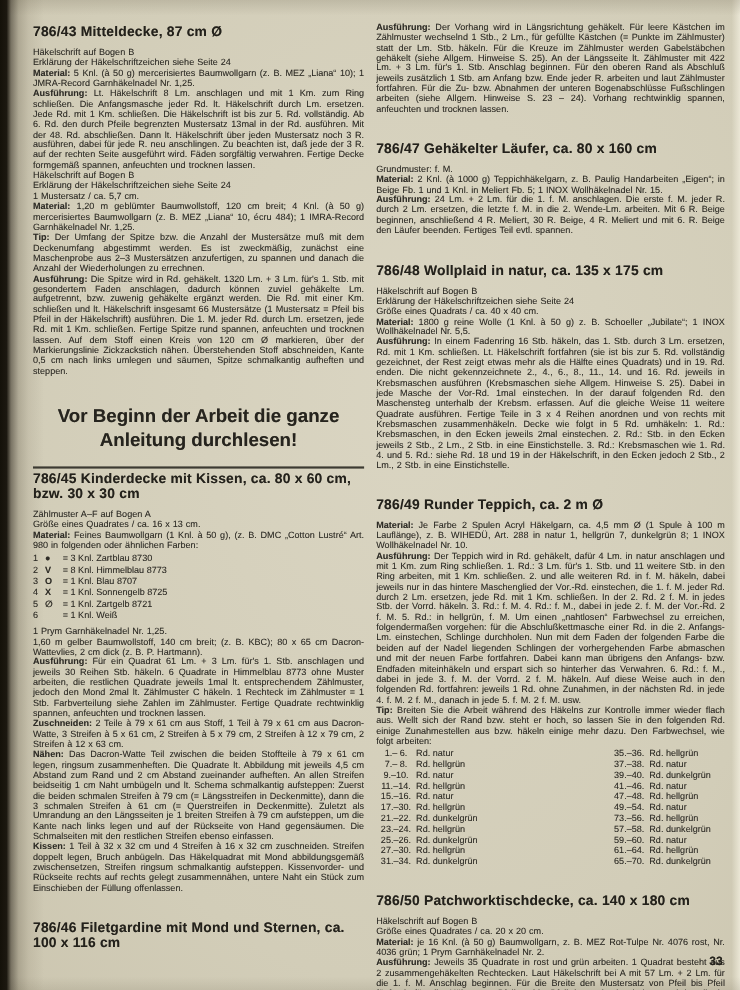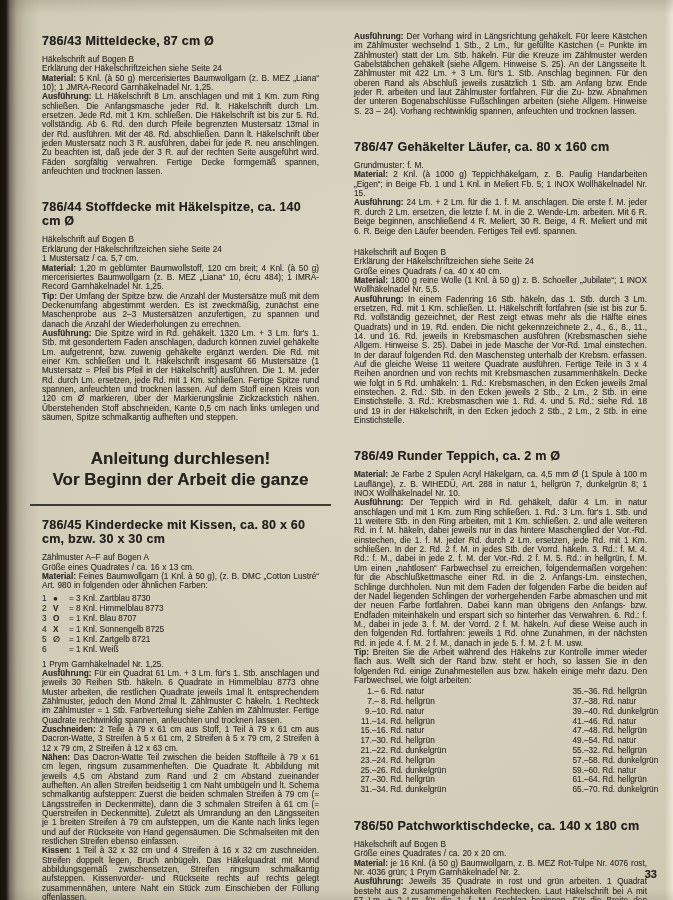--- a/index.html
+++ b/index.html
@@ -10,42 +10,42 @@
     background:
       linear-gradient(90deg,#141109 0px,#1c1810 6px,rgba(62,56,44,.60) 10px,rgba(96,88,70,.30) 17px,rgba(120,110,90,.14) 26px,rgba(0,0,0,0) 40px),
       linear-gradient(180deg,rgba(104,96,76,.20) 0,rgba(0,0,0,0) 14px),
       linear-gradient(0deg,rgba(104,96,76,.14) 0,rgba(0,0,0,0) 12px),
       linear-gradient(270deg,#ebe7d6 0,rgba(0,0,0,0) 8px),
       radial-gradient(ellipse at 55% 40%,#dad5c2 0%,#d2cdb8 70%,#ccc6b0 100%);
   }
   .col{position:absolute;top:0;text-align:justify;}
   #left-col{left:30px;width:301px;top:22px;}
   #right-col{left:342px;width:317px;top:20px;}
-  .sec{margin:12px;}
+  .sec{margin:0;}
   .sec + .sec{margin-top:0;}
   .sec-title{
     font-size:12.6px;font-weight:bold;color:#23211b;
     margin:24px 0 7px 0;letter-spacing:.2px;text-align:left;
     text-shadow:0 0 .5px rgba(40,36,28,.45);
   }
   .sec:first-child .sec-title{margin-top:0;}
   .para{margin:0;font-size:8.25px;line-height:9.35px;word-spacing:.4px;
     text-shadow:0 0 .4px rgba(46,44,38,.35);}
   .plabel{font-weight:bold;}
   .legend{margin:3px 0 4px 0;}
   .legend-row{display:flex;font-size:8.25px;line-height:10.3px;text-align:left;
     text-shadow:0 0 .4px rgba(46,44,38,.35);}
   .lg-num{width:11px;flex:0 0 auto;}
   .lg-sym{width:16px;flex:0 0 auto;font-weight:bold;}
   .rounds{display:flex;margin:2px 0 2px 2px;text-align:left;}
   .rounds-col{flex:0 0 auto;}
   .rounds-col:first-child{width:212px;}
   .rounds-item{font-size:8.25px;line-height:9.8px;white-space:pre;
     text-shadow:0 0 .4px rgba(46,44,38,.35);}
-  .rg{display:inline-block;min-width:32px;text-align:right;}
+  .rg{display:inline-block;min-width:32px;text-align:center;}
   .notice{margin:26px auto 10px auto;text-align:center;font-weight:bold;
     font-size:17px;line-height:21px;color:#26241e;
     text-shadow:0 0 .6px rgba(40,36,28,.5);}
   .notice-rule{border:none;border-top:2px solid #3c3a32;margin:14px 0 2px 0;}
   #page-number{position:absolute;right:16px;bottom:20px;font-size:11px;
     font-weight:bold;color:#26241e;text-shadow:0 0 .5px rgba(40,36,28,.5);}
 </style>
 </head>
 <body>
 
@@ -53,32 +53,31 @@
   <div class="col" id="left-col">
     <div id="left-top-sections">
         <section class="sec">
           <h2 class="sec-title">786/43 Mitteldecke, 87 cm Ø</h2>
           <p class="para">Häkelschrift auf Bogen B</p>
           <p class="para">Erklärung der Häkelschriftzeichen siehe Seite 24</p>
           <p class="para"><b class="plabel">Material: </b>5 Knl. (à 50 g) mercerisiertes Baumwollgarn (z. B. MEZ „Liana“ 10); 1 JMRA-Record Garnhäkelnadel Nr. 1,25.</p>
           <p class="para"><b class="plabel">Ausführung: </b>Lt. Häkelschrift 8 Lm. anschlagen und mit 1 Km. zum Ring schließen. Die Anfangsmasche jeder Rd. lt. Häkelschrift durch Lm. ersetzen. Jede Rd. mit 1 Km. schließen. Die Häkelschrift ist bis zur 5. Rd. vollständig. Ab 6. Rd. den durch Pfeile begrenzten Mustersatz 13mal in der Rd. ausführen. Mit der 48. Rd. abschließen. Dann lt. Häkelschrift über jeden Mustersatz noch 3 R. ausführen, dabei für jede R. neu anschlingen. Zu beachten ist, daß jede der 3 R. auf der rechten Seite ausgeführt wird. Fäden sorgfältig verwahren. Fertige Decke formgemäß spannen, anfeuchten und trocknen lassen.</p>
         </section>
         <section class="sec">
-          <h2 class="sec-title">786/44 Stoffdecke mit Häkelspitze, ca. 140 cm Ø</h2>
           <p class="para">Häkelschrift auf Bogen B</p>
           <p class="para">Erklärung der Häkelschriftzeichen siehe Seite 24</p>
           <p class="para">1 Mustersatz / ca. 5,7 cm.</p>
           <p class="para"><b class="plabel">Material: </b>1,20 m geblümter Baumwollstoff, 120 cm breit; 4 Knl. (à 50 g) mercerisiertes Baumwollgarn (z. B. MEZ „Liana“ 10, écru 484); 1 IMRA-Record Garnhäkelnadel Nr. 1,25.</p>
           <p class="para"><b class="plabel">Tip: </b>Der Umfang der Spitze bzw. die Anzahl der Mustersätze muß mit dem Deckenumfang abgestimmt werden. Es ist zweckmäßig, zunächst eine Maschenprobe aus 2–3 Mustersätzen anzufertigen, zu spannen und danach die Anzahl der Wiederholungen zu errechnen.</p>
           <p class="para"><b class="plabel">Ausführung: </b>Die Spitze wird in Rd. gehäkelt. 1320 Lm. + 3 Lm. für's 1. Stb. mit gesondertem Faden anschlagen, dadurch können zuviel gehäkelte Lm. aufgetrennt, bzw. zuwenig gehäkelte ergänzt werden. Die Rd. mit einer Km. schließen und lt. Häkelschrift insgesamt 66 Mustersätze (1 Mustersatz = Pfeil bis Pfeil in der Häkelschrift) ausführen. Die 1. M. jeder Rd. durch Lm. ersetzen, jede Rd. mit 1 Km. schließen. Fertige Spitze rund spannen, anfeuchten und trocknen lassen. Auf dem Stoff einen Kreis von 120 cm Ø markieren, über der Markierungslinie Zickzackstich nähen. Überstehenden Stoff abschneiden, Kante 0,5 cm nach links umlegen und säumen, Spitze schmalkantig aufheften und steppen.</p>
         </section>
       </div>
     <div class="notice">
+      <div>Vor Beginn der Arbeit die ganze</div>
       <div>Anleitung durchlesen!</div>
-      <div>Vor Beginn der Arbeit die ganze</div>
     </div>
     <hr class="notice-rule">
     <div id="left-bottom-sections">
         <section class="sec">
           <h2 class="sec-title">786/45 Kinderdecke mit Kissen, ca. 80 x 60 cm, bzw. 30 x 30 cm</h2>
           <p class="para">Zählmuster A–F auf Bogen A</p>
           <p class="para">Größe eines Quadrates / ca. 16 x 13 cm.</p>
           <p class="para"><b class="plabel">Material: </b>Feines Baumwollgarn (1 Knl. à 50 g), (z. B. DMC „Cotton Lustré“ Art. 980 in folgenden oder ähnlichen Farben:</p>
           <div class="legend">
             <div class="legend-row">
@@ -106,20 +105,21 @@
               <span class="lg-sym">∅</span>
               <span class="lg-text">= 1 Knl. Zartgelb 8721</span>
             </div>
             <div class="legend-row">
               <span class="lg-num">6</span>
               <span class="lg-sym"></span>
               <span class="lg-text">= 1 Knl. Weiß</span>
             </div>
           </div>
           <p class="para">1 Prym Garnhäkelnadel Nr. 1,25.</p>
+          <p class="para">1,60 m gelber Baumwollstoff, 140 cm breit; (z. B. KBC); 80 x 65 cm Dacron-Wattevlies, 2 cm dick (z. B. P. Hartmann).</p>
           <p class="para"><b class="plabel">Ausführung: </b>Für ein Quadrat 61 Lm. + 3 Lm. für's 1. Stb. anschlagen und jeweils 30 Reihen Stb. häkeln. 6 Quadrate in Himmelblau 8773 ohne Muster arbeiten, die restlichen Quadrate jeweils 1mal lt. entsprechendem Zählmuster, jedoch den Mond 2mal lt. Zählmuster C häkeln. 1 Rechteck im Zählmuster = 1 Stb. Farbverteilung siehe Zahlen im Zählmuster. Fertige Quadrate rechtwinklig spannen, anfeuchten und trocknen lassen.</p>
           <p class="para"><b class="plabel">Zuschneiden: </b>2 Teile à 79 x 61 cm aus Stoff, 1 Teil à 79 x 61 cm aus Dacron-Watte, 3 Streifen à 5 x 61 cm, 2 Streifen à 5 x 79 cm, 2 Streifen à 12 x 79 cm, 2 Streifen à 12 x 63 cm.</p>
           <p class="para"><b class="plabel">Nähen: </b>Das Dacron-Watte Teil zwischen die beiden Stoffteile à 79 x 61 cm legen, ringsum zusammenheften. Die Quadrate lt. Abbildung mit jeweils 4,5 cm Abstand zum Rand und 2 cm Abstand zueinander aufheften. An allen Streifen beidseitig 1 cm Naht umbügeln und lt. Schema schmalkantig aufsteppen: Zuerst die beiden schmalen Streifen à 79 cm (= Längsstreifen in Deckenmitte), dann die 3 schmalen Streifen à 61 cm (= Querstreifen in Deckenmitte). Zuletzt als Umrandung an den Längsseiten je 1 breiten Streifen à 79 cm aufsteppen, um die Kante nach links legen und auf der Rückseite von Hand gegensäumen. Die Schmalseiten mit den restlichen Streifen ebenso einfassen.</p>
           <p class="para"><b class="plabel">Kissen: </b>1 Teil à 32 x 32 cm und 4 Streifen à 16 x 32 cm zuschneiden. Streifen doppelt legen, Bruch anbügeln. Das Häkelquadrat mit Mond abbildungsgemäß zwischensetzen, Streifen ringsum schmalkantig aufsteppen. Kissenvorder- und Rückseite rechts auf rechts gelegt zusammennähen, untere Naht ein Stück zum Einschieben der Füllung offenlassen.</p>
         </section>
         <section class="sec">
           <h2 class="sec-title">786/46 Filetgardine mit Mond und Sternen, ca. 100 x 116 cm</h2>
         </section>
       </div>
   </div>
@@ -129,20 +129,21 @@
         <section class="sec">
           <p class="para"><b class="plabel">Ausführung: </b>Der Vorhang wird in Längsrichtung gehäkelt. Für leere Kästchen im Zählmuster wechselnd 1 Stb., 2 Lm., für gefüllte Kästchen (= Punkte im Zählmuster) statt der Lm. Stb. häkeln. Für die Kreuze im Zählmuster werden Gabelstäbchen gehäkelt (siehe Allgem. Hinweise S. 25). An der Längsseite lt. Zählmuster mit 422 Lm. + 3 Lm. für's 1. Stb. Anschlag beginnen. Für den oberen Rand als Abschluß jeweils zusätzlich 1 Stb. am Anfang bzw. Ende jeder R. arbeiten und laut Zählmuster fortfahren. Für die Zu- bzw. Abnahmen der unteren Bogenabschlüsse Fußschlingen arbeiten (siehe Allgem. Hinweise S. 23 – 24). Vorhang rechtwinklig spannen, anfeuchten und trocknen lassen.</p>
         </section>
         <section class="sec">
           <h2 class="sec-title">786/47 Gehäkelter Läufer, ca. 80 x 160 cm</h2>
           <p class="para">Grundmuster: f. M.</p>
           <p class="para"><b class="plabel">Material: </b>2 Knl. (à 1000 g) Teppichhäkelgarn, z. B. Paulig Handarbeiten „Eigen“; in Beige Fb. 1 und 1 Knl. in Meliert Fb. 5; 1 INOX Wollhäkelnadel Nr. 15.</p>
           <p class="para"><b class="plabel">Ausführung: </b>24 Lm. + 2 Lm. für die 1. f. M. anschlagen. Die erste f. M. jeder R. durch 2 Lm. ersetzen, die letzte f. M. in die 2. Wende-Lm. arbeiten. Mit 6 R. Beige beginnen, anschließend 4 R. Meliert, 30 R. Beige, 4 R. Meliert und mit 6. R. Beige den Läufer beenden. Fertiges Teil evtl. spannen.</p>
         </section>
         <section class="sec">
+          <h2 class="sec-title">786/48 Wollplaid in natur, ca. 135 x 175 cm</h2>
           <p class="para">Häkelschrift auf Bogen B</p>
           <p class="para">Erklärung der Häkelschriftzeichen siehe Seite 24</p>
           <p class="para">Größe eines Quadrats / ca. 40 x 40 cm.</p>
           <p class="para"><b class="plabel">Material: </b>1800 g reine Wolle (1 Knl. à 50 g) z. B. Schoeller „Jubilate“; 1 INOX Wollhäkelnadel Nr. 5,5.</p>
           <p class="para"><b class="plabel">Ausführung: </b>In einem Fadenring 16 Stb. häkeln, das 1. Stb. durch 3 Lm. ersetzen, Rd. mit 1 Km. schließen. Lt. Häkelschrift fortfahren (sie ist bis zur 5. Rd. vollständig gezeichnet, der Rest zeigt etwas mehr als die Hälfte eines Quadrats) und in 19. Rd. enden. Die nicht gekennzeichnete 2., 4., 6., 8., 11., 14. und 16. Rd. jeweils in Krebsmaschen ausführen (Krebsmaschen siehe Allgem. Hinweise S. 25). Dabei in jede Masche der Vor-Rd. 1mal einstechen. In der darauf folgenden Rd. den Maschensteg unterhalb der Krebsm. erfassen. Auf die gleiche Weise 11 weitere Quadrate ausführen. Fertige Teile in 3 x 4 Reihen anordnen und von rechts mit Krebsmaschen zusammenhäkeln. Decke wie folgt in 5 Rd. umhäkeln: 1. Rd.: Krebsmaschen, in den Ecken jeweils 2mal einstechen. 2. Rd.: Stb. in den Ecken jeweils 2 Stb., 2 Lm., 2 Stb. in eine Einstichstelle. 3. Rd.: Krebsmaschen wie 1. Rd. 4. und 5. Rd.: siehe Rd. 18 und 19 in der Häkelschrift, in den Ecken jedoch 2 Stb., 2 Lm., 2 Stb. in eine Einstichstelle.</p>
         </section>
         <section class="sec">
           <h2 class="sec-title">786/49 Runder Teppich, ca. 2 m Ø</h2>
           <p class="para"><b class="plabel">Material: </b>Je Farbe 2 Spulen Acryl Häkelgarn, ca. 4,5 mm Ø (1 Spule à 100 m Lauflänge), z. B. WIHEDÜ, Art. 288 in natur 1, hellgrün 7, dunkelgrün 8; 1 INOX Wollhäkelnadel Nr. 10.</p>
           <p class="para"><b class="plabel">Ausführung: </b>Der Teppich wird in Rd. gehäkelt, dafür 4 Lm. in natur anschlagen und mit 1 Km. zum Ring schließen. 1. Rd.: 3 Lm. für's 1. Stb. und 11 weitere Stb. in den Ring arbeiten, mit 1 Km. schließen. 2. und alle weiteren Rd. in f. M. häkeln, dabei jeweils nur in das hintere Maschenglied der Vor.-Rd. einstechen, die 1. f. M. jeder Rd. durch 2 Lm. ersetzen, jede Rd. mit 1 Km. schließen. In der 2. Rd. 2 f. M. in jedes Stb. der Vorrd. häkeln. 3. Rd.: f. M. 4. Rd.: f. M., dabei in jede 2. f. M. der Vor.-Rd. 2 f. M. 5. Rd.: in hellgrün, f. M. Um einen „nahtlosen“ Farbwechsel zu erreichen, folgendermaßen vorgehen: für die Abschlußkettmasche einer Rd. in die 2. Anfangs-Lm. einstechen, Schlinge durchholen. Nun mit dem Faden der folgenden Farbe die beiden auf der Nadel liegenden Schlingen der vorhergehenden Farbe abmaschen und mit der neuen Farbe fortfahren. Dabei kann man übrigens den Anfangs- bzw. Endfaden miteinhäkeln und erspart sich so hinterher das Verwahren. 6. Rd.: f. M., dabei in jede 3. f. M. der Vorrd. 2 f. M. häkeln. Auf diese Weise auch in den folgenden Rd. fortfahren: jeweils 1 Rd. ohne Zunahmen, in der nächsten Rd. in jede 4. f. M. 2 f. M., danach in jede 5. f. M. 2 f. M. usw.</p>
@@ -161,21 +162,21 @@
               <div class="rounds-item"><span class="rg">27.–30.</span><span> Rd. hellgrün</span></div>
               <div class="rounds-item"><span class="rg">31.–34.</span><span> Rd. dunkelgrün</span></div>
             </div>
             <div class="rounds-col">
               <div class="rounds-item"><span class="rg">35.–36.</span><span> Rd. hellgrün</span></div>
               <div class="rounds-item"><span class="rg">37.–38.</span><span> Rd. natur</span></div>
               <div class="rounds-item"><span class="rg">39.–40.</span><span> Rd. dunkelgrün</span></div>
               <div class="rounds-item"><span class="rg">41.–46.</span><span> Rd. natur</span></div>
               <div class="rounds-item"><span class="rg">47.–48.</span><span> Rd. hellgrün</span></div>
               <div class="rounds-item"><span class="rg">49.–54.</span><span> Rd. natur</span></div>
-              <div class="rounds-item"><span class="rg">55.–32.</span><span> Rd. hellgrün</span></div>
+              <div class="rounds-item"><span class="rg">73.–56.</span><span> Rd. hellgrün</span></div>
               <div class="rounds-item"><span class="rg">57.–58.</span><span> Rd. dunkelgrün</span></div>
               <div class="rounds-item"><span class="rg">59.–60.</span><span> Rd. natur</span></div>
               <div class="rounds-item"><span class="rg">61.–64.</span><span> Rd. hellgrün</span></div>
               <div class="rounds-item"><span class="rg">65.–70.</span><span> Rd. dunkelgrün</span></div>
             </div>
           </div>
         </section>
         <section class="sec">
           <h2 class="sec-title">786/50 Patchworktischdecke, ca. 140 x 180 cm</h2>
           <p class="para">Häkelschrift auf Bogen B</p>

